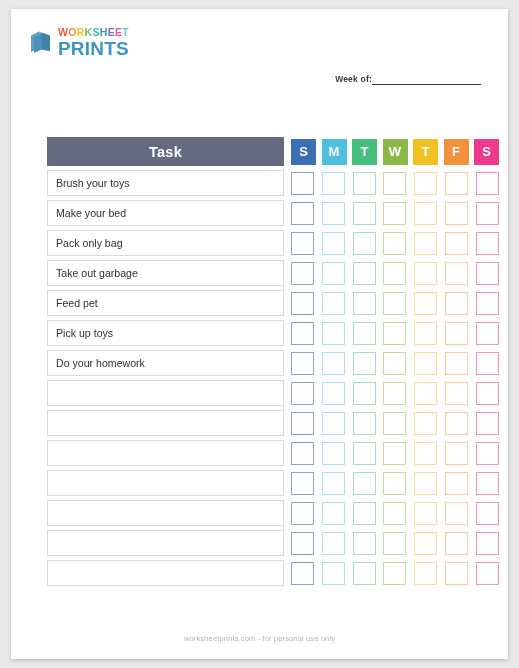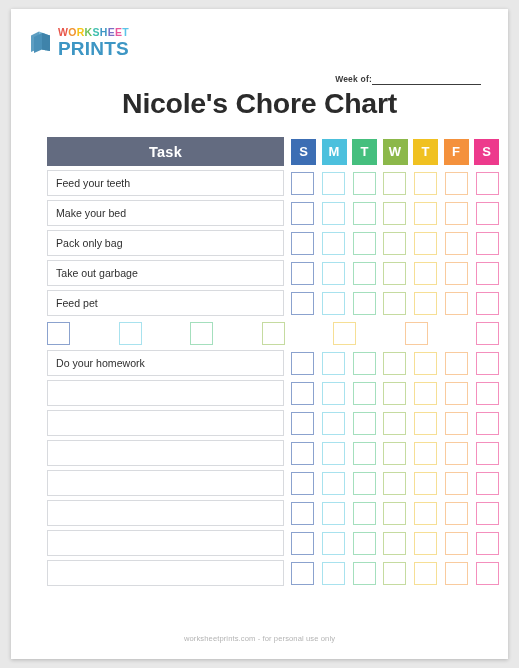--- a/index.html
+++ b/index.html
@@ -202,38 +202,37 @@
         <div class="brand-bottom">PRINTS</div>
       </div>
     </div>
 
     <div class="weekof">
       <span class="weekof-label">Week of:</span>
       <span class="weekof-line"></span>
     </div>
   </div>
 
-  <h1 class="chart-title">Nicole's Chore Chart</h1>
 
   <div class="sheet">
     <div class="row head">
       <div class="task-cell">Task</div>
       <div class="day-cells">
           <div class="day-head" style="background: rgb(60, 110, 180);">S</div>
           <div class="day-head" style="background: rgb(76, 192, 221);">M</div>
           <div class="day-head" style="background: rgb(69, 191, 126);">T</div>
           <div class="day-head" style="background: rgb(140, 184, 74);">W</div>
           <div class="day-head" style="background: rgb(240, 193, 33);">T</div>
           <div class="day-head" style="background: rgb(244, 145, 60);">F</div>
           <div class="day-head" style="background: rgb(237, 58, 140);">S</div>
         </div>
     </div>
     <div id="body-rows">
         <div class="row">
-          <div class="task-cell">Feed your teeth</div>
+          <div class="task-cell">Brush your toys</div>
           <div class="day-cells">
             <div class="check" style="border-color: rgb(139, 162, 206);"></div>
             <div class="check" style="border-color: rgb(168, 226, 238);"></div>
             <div class="check" style="border-color: rgb(164, 223, 189);"></div>
             <div class="check" style="border-color: rgb(197, 219, 160);"></div>
             <div class="check" style="border-color: rgb(246, 223, 149);"></div>
             <div class="check" style="border-color: rgb(249, 203, 158);"></div>
             <div class="check" style="border-color: rgb(244, 143, 189);"></div>
           </div>
         </div>
@@ -279,20 +278,21 @@
             <div class="check" style="border-color: rgb(139, 162, 206);"></div>
             <div class="check" style="border-color: rgb(168, 226, 238);"></div>
             <div class="check" style="border-color: rgb(164, 223, 189);"></div>
             <div class="check" style="border-color: rgb(197, 219, 160);"></div>
             <div class="check" style="border-color: rgb(246, 223, 149);"></div>
             <div class="check" style="border-color: rgb(249, 203, 158);"></div>
             <div class="check" style="border-color: rgb(244, 143, 189);"></div>
           </div>
         </div>
         <div class="row">
+          <div class="task-cell">Pick up toys</div>
           <div class="day-cells">
             <div class="check" style="border-color: rgb(139, 162, 206);"></div>
             <div class="check" style="border-color: rgb(168, 226, 238);"></div>
             <div class="check" style="border-color: rgb(164, 223, 189);"></div>
             <div class="check" style="border-color: rgb(197, 219, 160);"></div>
             <div class="check" style="border-color: rgb(246, 223, 149);"></div>
             <div class="check" style="border-color: rgb(249, 203, 158);"></div>
             <div class="check" style="border-color: rgb(244, 143, 189);"></div>
           </div>
         </div>

